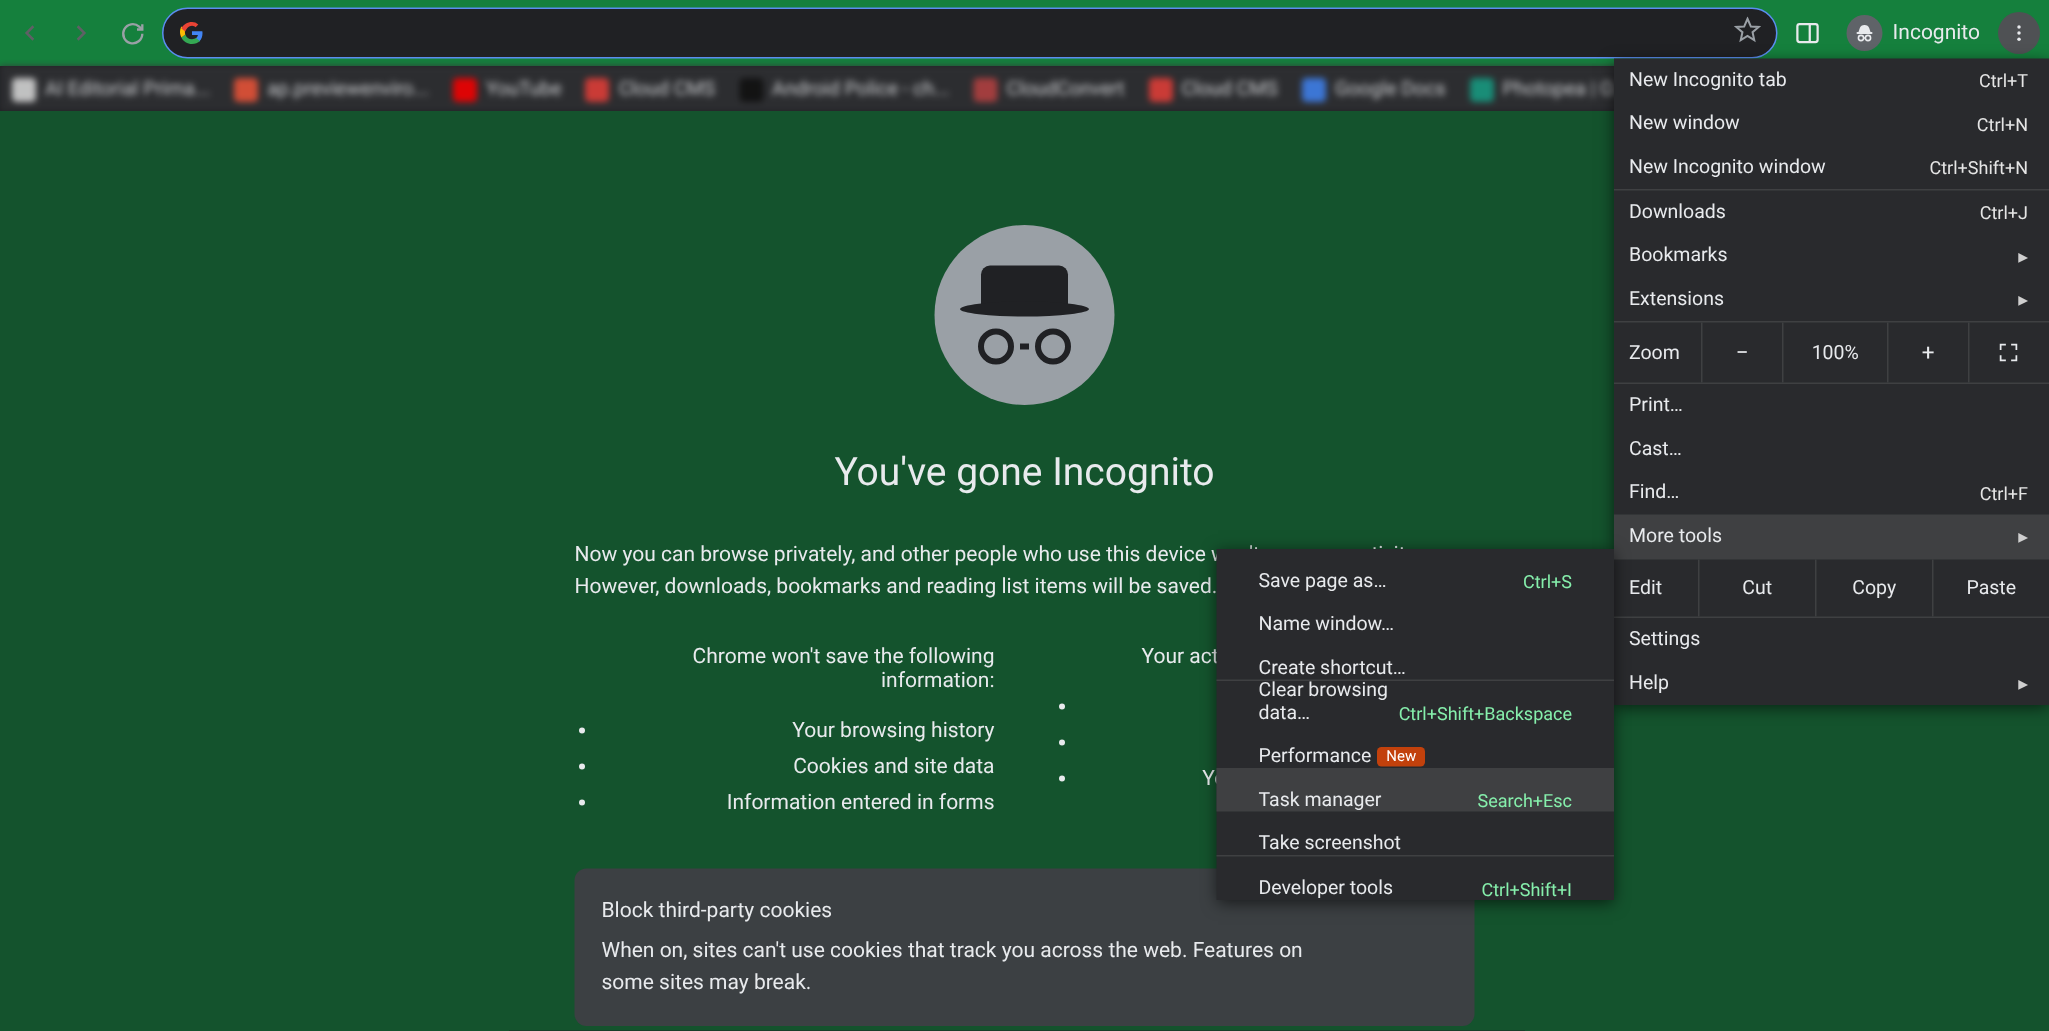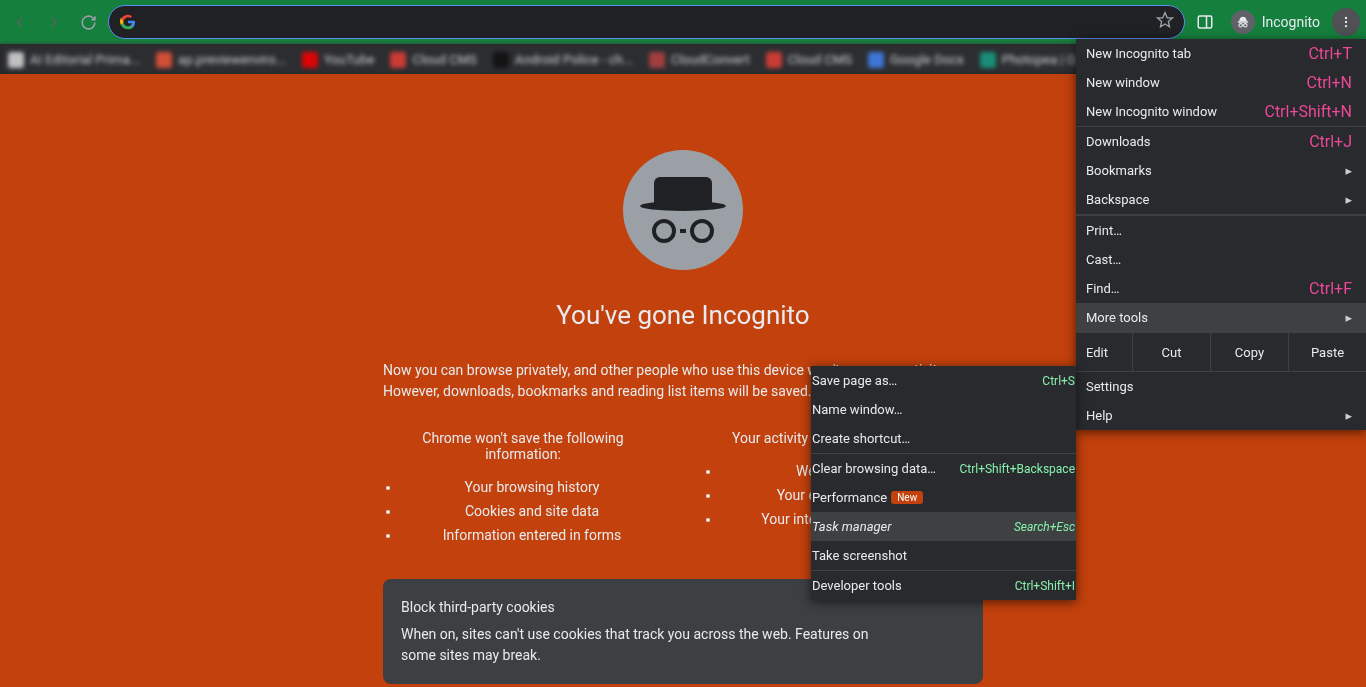--- a/index.html
+++ b/index.html
@@ -16,57 +16,57 @@
 .incog-chip { display:flex; align-items:center; gap:7px; color:#e8eaed; font-size:14px; padding:0 6px; }
 .incog-pill { width:24px; height:24px; border-radius:50%; background:#5f6368; display:flex; align-items:center; justify-content:center; }
 .menu-btn { width:28px; height:28px; border-radius:50%; background:#4f5154; display:flex; align-items:center; justify-content:center; color:#e8eaed; }
 
 
 .bm-bar { height: 30px; background:#2f3033; border-top:1px solid #3b3c3f; display:flex; align-items:center; padding:0 8px; gap:16px; filter: blur(2px); opacity:0.85; }
 .bm-item { display:flex; align-items:center; gap:6px; color:#e8eaed; font-size:13px; white-space:nowrap; }
 .bm-ico { width:16px; height:16px; border-radius:3px; }
 
 
-.content { position:absolute; top:74px; left:0; right:0; bottom:0; background:#c2410c; color:#e8eaed; }
+.content { position:absolute; top:74px; left:0; right:0; bottom:0; background:#14532d; color:#e8eaed; }
 .incog-page { width: 600px; margin: 76px auto 0; text-align:center; }
 .incog-logo { width:120px; height:120px; border-radius:50%; background:#9aa0a6; margin:0 auto 30px; display:flex; flex-direction:column; align-items:center; justify-content:center; }
 .hat { width:58px; height:26px; background:#202124; border-radius:6px 6px 0 0; position:relative; }
 .hat::after { content:""; position:absolute; bottom:-8px; left:-14px; width:86px; height:10px; background:#202124; border-radius:50%/50%; }
 .glasses { margin-top:16px; display:flex; gap:4px; align-items:center; }
 .lens { width:24px; height:24px; border:4px solid #202124; border-radius:50%; }
 .bridge { width:6px; height:4px; background:#202124; }
 h1 { font-size:26px; font-weight:400; margin-bottom:30px; }
 .intro { font-size:14px; line-height:1.5; text-align:left; margin-bottom:28px; color:#e8eaed; }
-.cols { display:flex; gap:40px; text-align:center; font-size:14px; }
+.cols { display:flex; gap:40px; text-align:right; font-size:14px; }
 .cols .col { flex:1; }
 .cols ul { margin-top:14px; padding-left:18px; line-height:1.7; }
 .cookie-box { margin-top:32px; background:#3c4043; border-radius:8px; padding:18px 80px 18px 18px; text-align:left; font-size:14px; line-height:1.5; }
 .cookie-box .ct { font-weight:400; margin-bottom:6px; }
 
 
 .main-menu { position:absolute; top:39px; right:0; width:290px; background:#292a2d; box-shadow:0 2px 10px rgba(0,0,0,0.6); color:#e8eaed; font-size:13px; z-index:50; }
 .m-item { height:29px; display:flex; align-items:center; justify-content:space-between; padding:0 14px 0 10px; cursor:pointer; }
 .m-item.highlight { background:#3f4042; }
-.m-item .shortcut { color:#ec4899; font-size:16px; }
+.m-item .shortcut { color:#e5e5e5; font-size:12px; }
 .m-sep { height:1px; background:#3f4042; }
 .zoom-row { height:40px; display:flex; align-items:center; }
 .zoom-row .zl { padding:0 10px; flex:0 0 58px; }
 .zoom-row .zbtn { flex:1; border-left:1px solid #3f4042; height:100%; display:flex; align-items:center; justify-content:center; font-size:15px; cursor:pointer;}
 .zoom-row .zval { flex:1.3; border-left:1px solid #3f4042; height:100%; display:flex; align-items:center; justify-content:center; }
 .zoom-row .zfs { flex:1; border-left:1px solid #3f4042; height:100%; display:flex; align-items:center; justify-content:center; }
 .edit-row { height:40px; display:flex; align-items:center; border-top:1px solid #3f4042; border-bottom:1px solid #3f4042; }
 .edit-row > div { height:100%; display:flex; align-items:center; justify-content:center; border-left:1px solid #3f4042; }
 .edit-row .el { flex:0 0 56px; padding-left:10px; justify-content:flex-start; border-left:none; }
 .edit-row .eb { flex:1; cursor:pointer; }
 .chev { color:#cfcfcf; }
 
 
 .sub-menu { position:absolute; top:366px; right:290px; width:265px; background:#292a2d; box-shadow:0 2px 10px rgba(0,0,0,0.6); color:#e8eaed; font-size:13px; z-index:60; }
-.s-item { height:29px; display:flex; align-items:center; justify-content:space-between; padding:0 1px; cursor:pointer; }
-.s-item.highlight { background:#3f4042;font-style:italic; }
+.s-item { height:29px; display:flex; align-items:flex-end; justify-content:space-between; padding:0 28px; cursor:pointer; }
+.s-item.highlight { background:#3f4042; }
 .s-item .shortcut { color:#86efac; font-size:12px; }
 .badge-new { background:#c2410c; color:#fff; font-size:10px; padding:1px 6px; border-radius:3px; margin-left:4px; }
 .s-left { display:flex; align-items:center; }
 </style>
 </head>
 <body>
 
 <div class="toolbar">
   <div class="nav-btn disabled">
       <svg width="18" height="18" viewBox="0 0 24 24" fill="none" stroke="currentColor" stroke-width="2.2">
@@ -216,24 +216,35 @@
   <div class="m-sep"></div>
   <div class="m-item">
       <span>Downloads</span>
       <span class="shortcut">Ctrl+J</span>
     </div>
   <div class="m-item">
       <span>Bookmarks</span>
       <span class="chev">▸</span>
     </div>
   <div class="m-item">
-      <span>Backspace</span>
+      <span>Extensions</span>
       <span class="chev">▸</span>
     </div>
   <div class="m-sep"></div>
+  <div class="zoom-row">
+    <div class="zl">Zoom</div>
+    <div class="zbtn">−</div>
+    <div class="zval">100%</div>
+    <div class="zbtn">+</div>
+    <div class="zfs">
+        <svg width="14" height="14" viewBox="0 0 24 24" fill="none" stroke="#e8eaed" stroke-width="2">
+          <path d="M3 9V3h6M21 9V3h-6M3 15v6h6M21 15v6h-6"></path>
+        </svg>
+      </div>
+  </div>
   <div class="m-sep"></div>
   <div class="m-item">
       <span>Print…</span>
     </div>
   <div class="m-item">
       <span>Cast…</span>
     </div>
   <div class="m-item">
       <span>Find…</span>
       <span class="shortcut">Ctrl+F</span>

